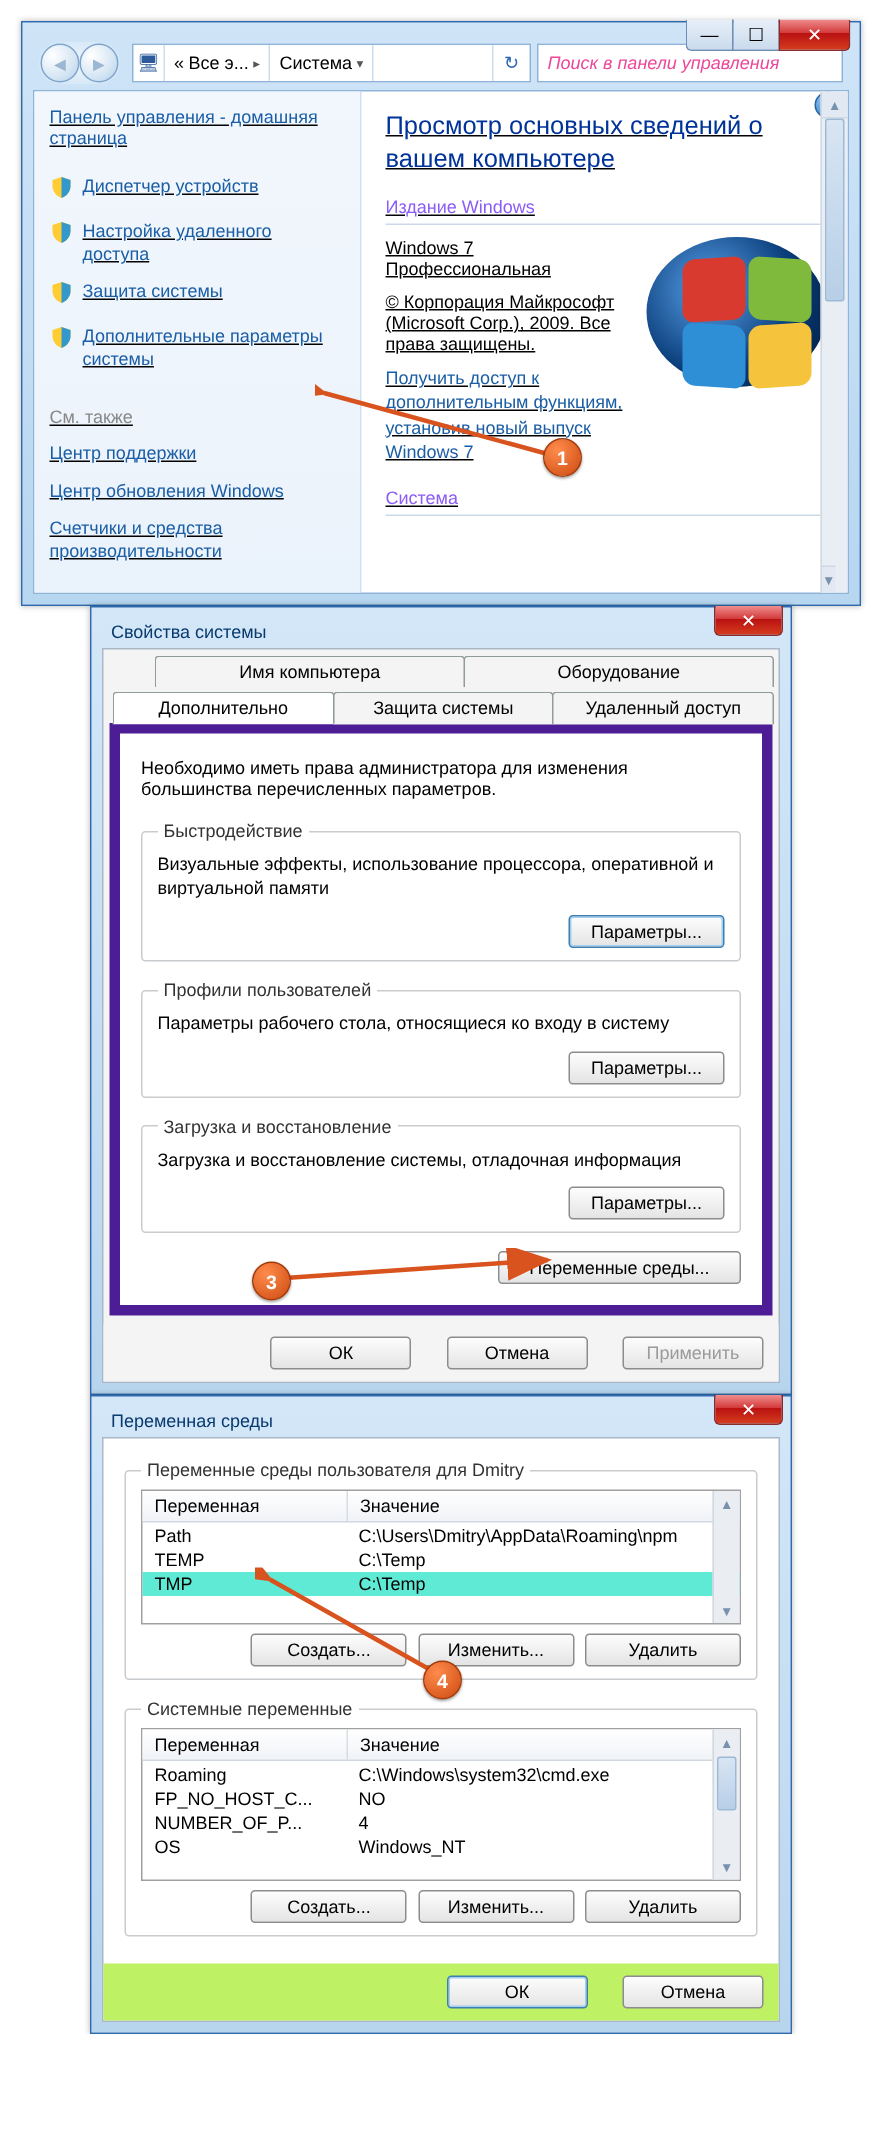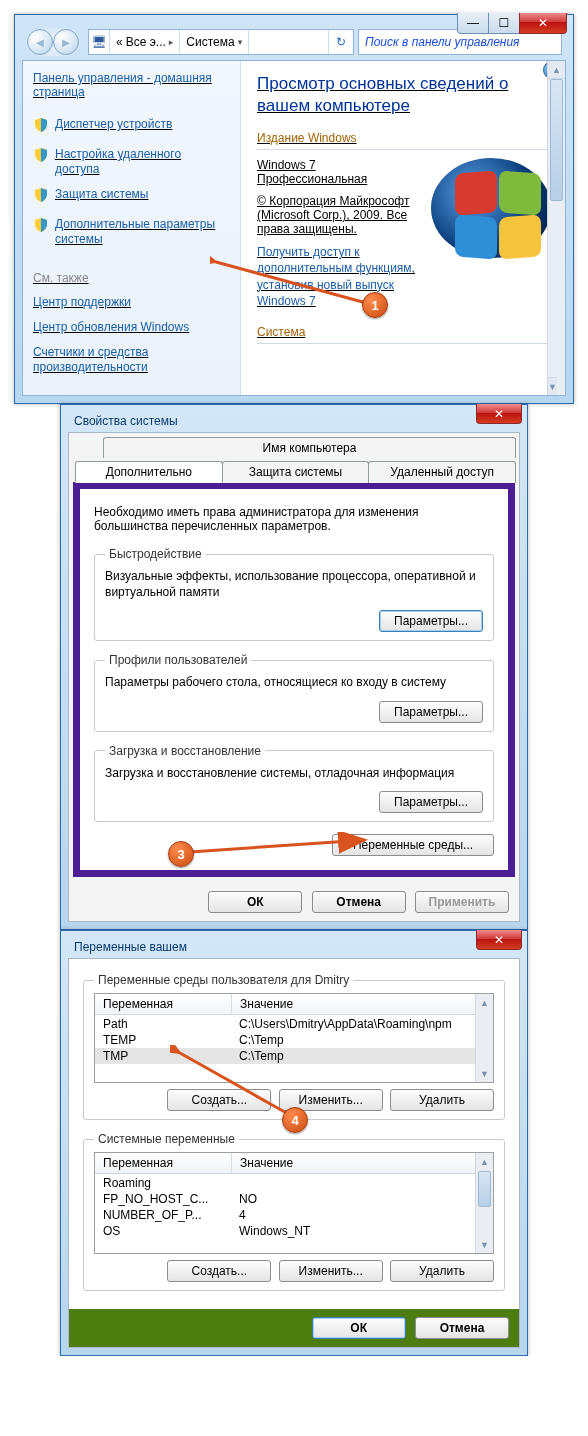--- a/index.html
+++ b/index.html
@@ -76,38 +76,38 @@
     padding:0 6px;border-right:1px solid #c9def0;height:100%;
     display:flex;align-items:center;white-space:nowrap;
   }
   .bc-chev{font-size:9px;color:#555;margin-left:3px}
   .bc-refresh{width:24px;display:flex;align-items:center;justify-content:center;color:#2a67b3;border-left:1px solid #c9def0;height:100%;}
   .searchbox {
     width: 190px; height: 24px;
     border: 1px solid #8fb4da;
     background: #fff;
     padding: 0 6px;
-    color: #1d4ed8; font-style: italic;
+    color: #ec4899; font-style: italic;
     display:flex;align-items:center;
   }
   .cp-body { display: flex; background:#fff; border:1px solid #8fb4da; }
   .cp-left {
     width: 218px;
     background: linear-gradient(#f2f7fd,#eaf2fb);
     padding: 10px 12px 10px 10px;
     border-right: 1px solid #d0dff1;
   }
   .cp-home { color:#1b5ea5; margin-bottom:18px; }
   .cp-link { display:flex; color:#1b5ea5; margin: 10px 0; line-height:1.25; }
   .cp-link .shield{width:16px;flex:none;margin-right:6px;}
   .cp-see { color:#888; margin:24px 0 8px 0; }
   .cp-slink { color:#1b5ea5; margin:10px 0; line-height:1.25;}
   .cp-right { flex:1; padding: 12px 14px 0 16px; position:relative;}
   .cp-title { color:#003399; font-size:17px; margin-bottom:14px; line-height:1.3;}
-  .group-label { color:#a16207; font-size:12px; margin-bottom:2px;}
+  .group-label { color:#8b5cf6; font-size:12px; margin-bottom:2px;}
   .group-line{height:1px;background:#ccd9e8;margin:4px 0 8px 0;}
   .ed-row { display:flex; }
   .ed-text{width:170px;font-size:12px;}
   .ed-text p{margin:0 0 8px 0;}
   .win-logo {
     width:120px;height:100px;border-radius:50%;
     background: radial-gradient(circle at 35% 35%, #5aa2ea 0%, #0a3d7a 55%, #001634 100%);
     position:relative; margin-left:4px; flex:none;
   }
   .wl-q{position:absolute;width:42px;height:42px;border-radius:8px}
@@ -174,31 +174,31 @@
   .btn{
     display:inline-block;min-width:82px;
     padding:3px 10px;border:1px solid #8c8c8c;border-radius:3px;
     background:linear-gradient(#fdfdfd,#e4e4e4);
     text-align:center;font-size:12px;
   }
   .btn-row{text-align:right;margin-top:2px;}
   .btn.primary{border-color:#3c7fb1;box-shadow:0 0 0 1px #a2cef0 inset;}
   .btn.disabled{color:#9a9a9a;}
   .dlg-buttons{padding:8px 10px;text-align:right;background:#f4f4f4;}
-  .dlg-buttons .btn{margin-left:6px;min-width:72px;font-weight:bold;}
+  .dlg-buttons .btn{margin-left:20px;min-width:72px;}
 
   
   .listview{
     border:1px solid #a0a0a0;background:#fff;height:88px;position:relative;
   }
   .lv-head{display:flex;background:linear-gradient(#fff,#f0f3f7);border-bottom:1px solid #d0d7df;}
   .lv-h{padding:3px 8px;border-right:1px solid #d8dde3;font-size:12px;}
   .lv-rows{padding:1px 0;}
   .lv-row{display:flex;padding:1px 0;}
-  .lv-row.sel{background:#e5e5e5;}
+  .lv-row.sel{background:#5eead4;}
   .lv-c{padding:0 8px;font-size:12px;white-space:nowrap;overflow:hidden;}
   .c1{width:120px}.c2{flex:1}
   .lv-scroll{position:absolute;right:0;top:0;bottom:0;width:17px;background:#eaeef3;border-left:1px solid #d0d7df;}
   .lv-se{height:17px;display:flex;align-items:center;justify-content:center;color:#7891ad;font-size:9px;}
   .three-btn{text-align:right;margin-top:6px;}
   .three-btn .btn{margin-left:4px;font-size:12px;}
 
   .shield svg{width:16px;height:16px;}
 </style>
 </head>
@@ -304,20 +304,21 @@
  <div class="callout" style="left:348px;top:278px;">1</div>
 </div>
 
 <div id="shot2" class="shot" style="position:relative;margin:0 60px;">
  <div class="dialog-win">
    <div class="dlg-close">✕</div>
    <div class="dlg-title">Свойства системы</div>
    <div class="dlg-body">
      <div class="tabrow" style="padding-left:34px;">
        <div class="tab-top">Имя компьютера</div>
+       <div class="tab-top">Оборудование</div>
      </div>
      <div class="tabrow second" style="margin-top:-1px;">
        <div class="tab active">Дополнительно</div>
        <div class="tab">Защита системы</div>
        <div class="tab">Удаленный доступ</div>
      </div>
      <div class="tab-panel" style="margin-top:-1px;">
        <div class="note">Необходимо иметь права администратора для изменения большинства перечисленных параметров.</div>
        <fieldset class="grp">
          <legend>Быстродействие</legend>
@@ -352,21 +353,21 @@
         </marker>
       </defs>
    <line x1="10" y1="20" x2="185" y2="8" stroke="#d9531e" stroke-width="3" marker-end="url(#ah3)"></line>
  </svg>
  <div class="callout" style="left:108px;top:437px;">3</div>
 </div>
 
 <div id="shot3" class="shot" style="position:relative;margin:0 60px;">
  <div class="dialog-win">
    <div class="dlg-close">✕</div>
-   <div class="dlg-title">Переменные вашем</div>
+   <div class="dlg-title">Переменная среды</div>
    <div class="dlg-body" style="background:#fff;">
      <div style="padding:14px 14px 6px 14px;">
        <fieldset class="grp">
          <legend>Переменные среды пользователя для Dmitry</legend>
          <div class="listview">
            <div class="lv-head">
              <div class="lv-h c1">Переменная</div>
              <div class="lv-h c2">Значение</div>
            </div>
            <div class="lv-rows">
@@ -398,20 +399,21 @@
        <fieldset class="grp">
          <legend>Системные переменные</legend>
          <div class="listview" style="height:100px;">
            <div class="lv-head">
              <div class="lv-h c1">Переменная</div>
              <div class="lv-h c2">Значение</div>
            </div>
            <div class="lv-rows">
              <div class="lv-row">
                   <div class="lv-c c1">Roaming</div>
+                  <div class="lv-c c2">C:\Windows\system32\cmd.exe</div>
                 </div>
              <div class="lv-row">
                   <div class="lv-c c1">FP_NO_HOST_C...</div>
                   <div class="lv-c c2">NO</div>
                 </div>
              <div class="lv-row">
                   <div class="lv-c c1">NUMBER_OF_P...</div>
                   <div class="lv-c c2">4</div>
                 </div>
              <div class="lv-row">
@@ -425,21 +427,21 @@
                 <div class="lv-se" style="position:absolute;bottom:0;width:100%">▼</div>
               </div>
          </div>
          <div class="three-btn">
            <span class="btn">Создать...</span>
            <span class="btn">Изменить...</span>
            <span class="btn">Удалить</span>
          </div>
        </fieldset>
      </div>
-     <div class="dlg-buttons" style="background:#4d7c0f;border-top:0;padding-left:48px;">
+     <div class="dlg-buttons" style="background:#bef264;border-top:0;padding-left:48px;">
        <span class="btn primary">ОК</span>
        <span class="btn">Отмена</span>
      </div>
    </div>
  </div>
  <svg class="arrow-svg" style="left:110px;top:115px;" width="150" height="80">
    <defs>
         <marker id="ah4" markerWidth="10" markerHeight="8" refX="1" refY="4" orient="auto">
           <path d="M10 0 L0 4 L10 8 z" fill="#d9531e"></path>
         </marker>

